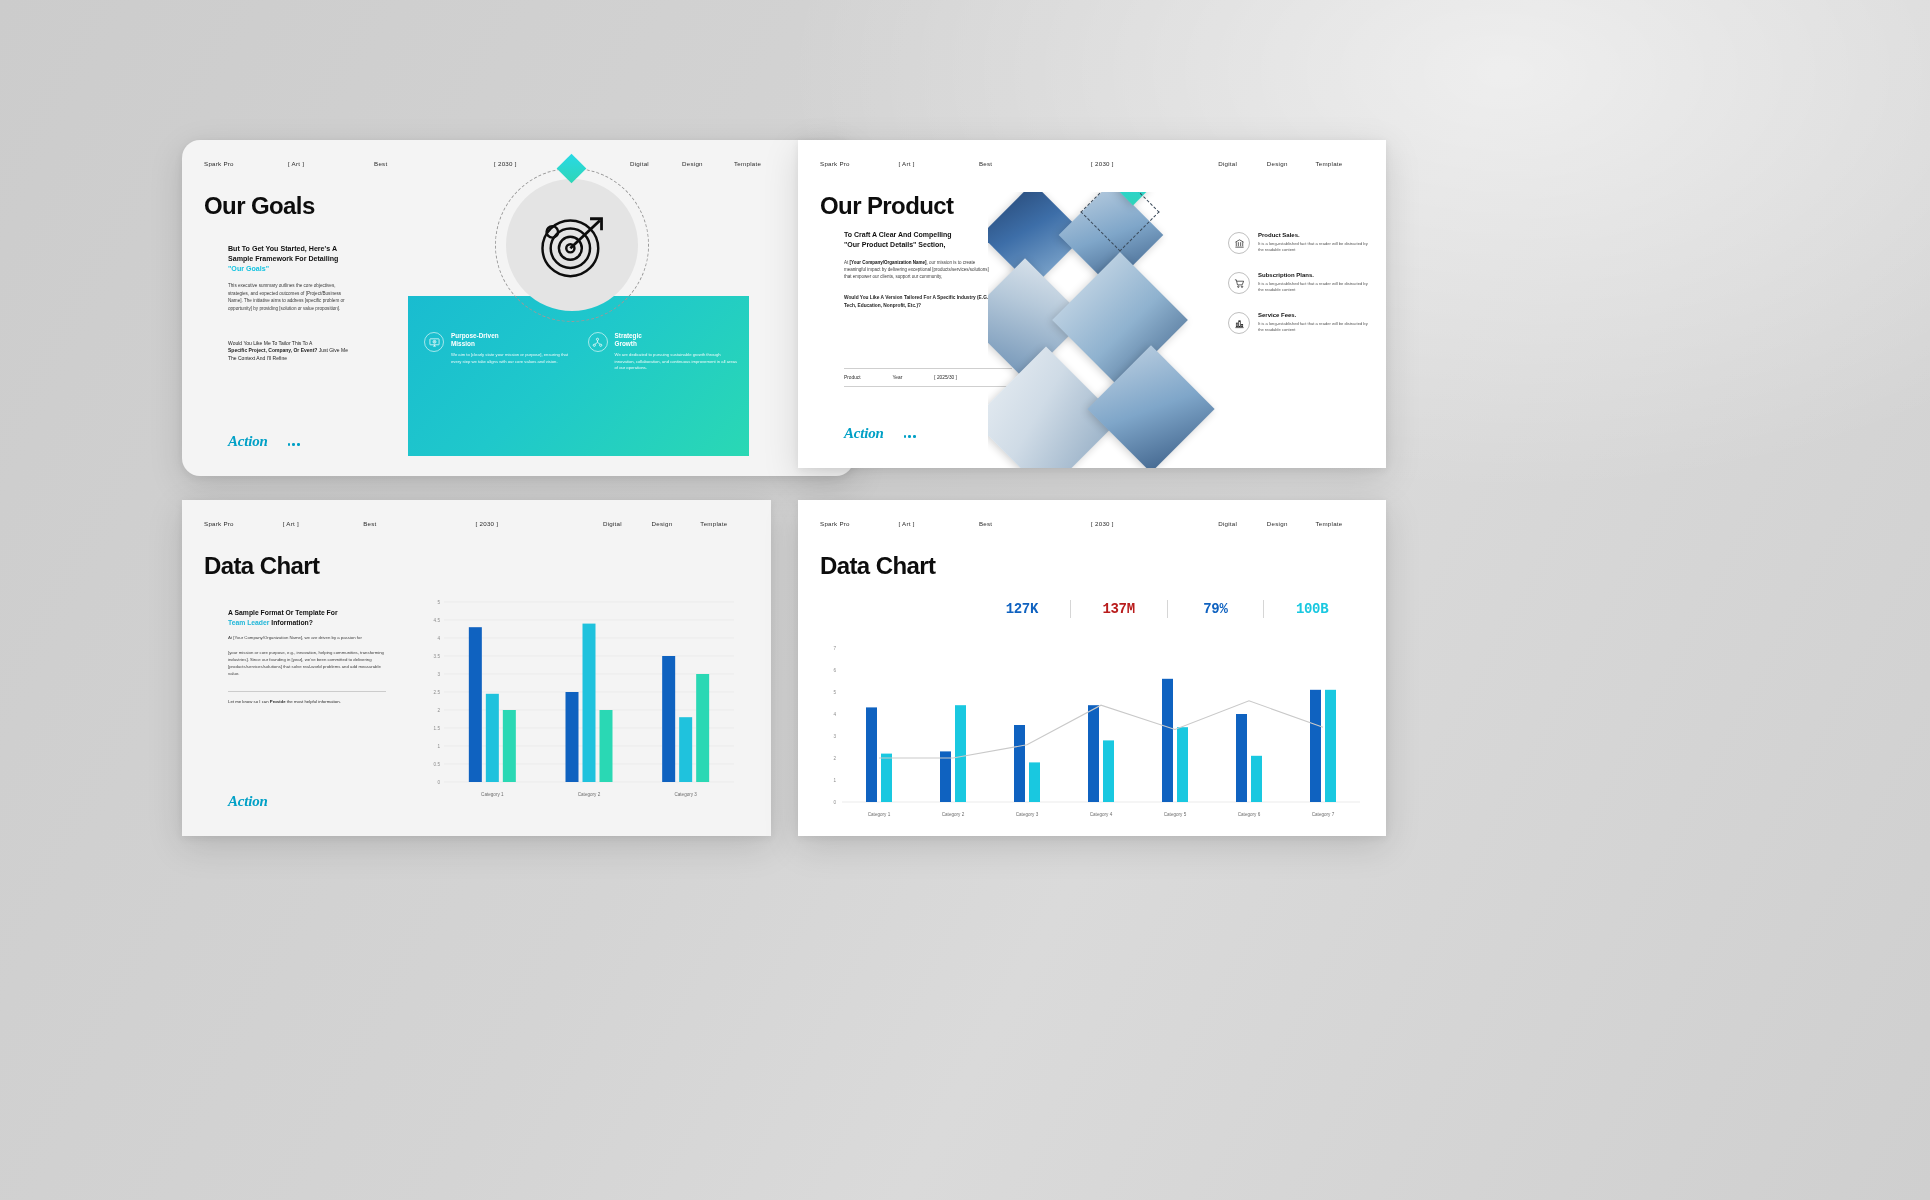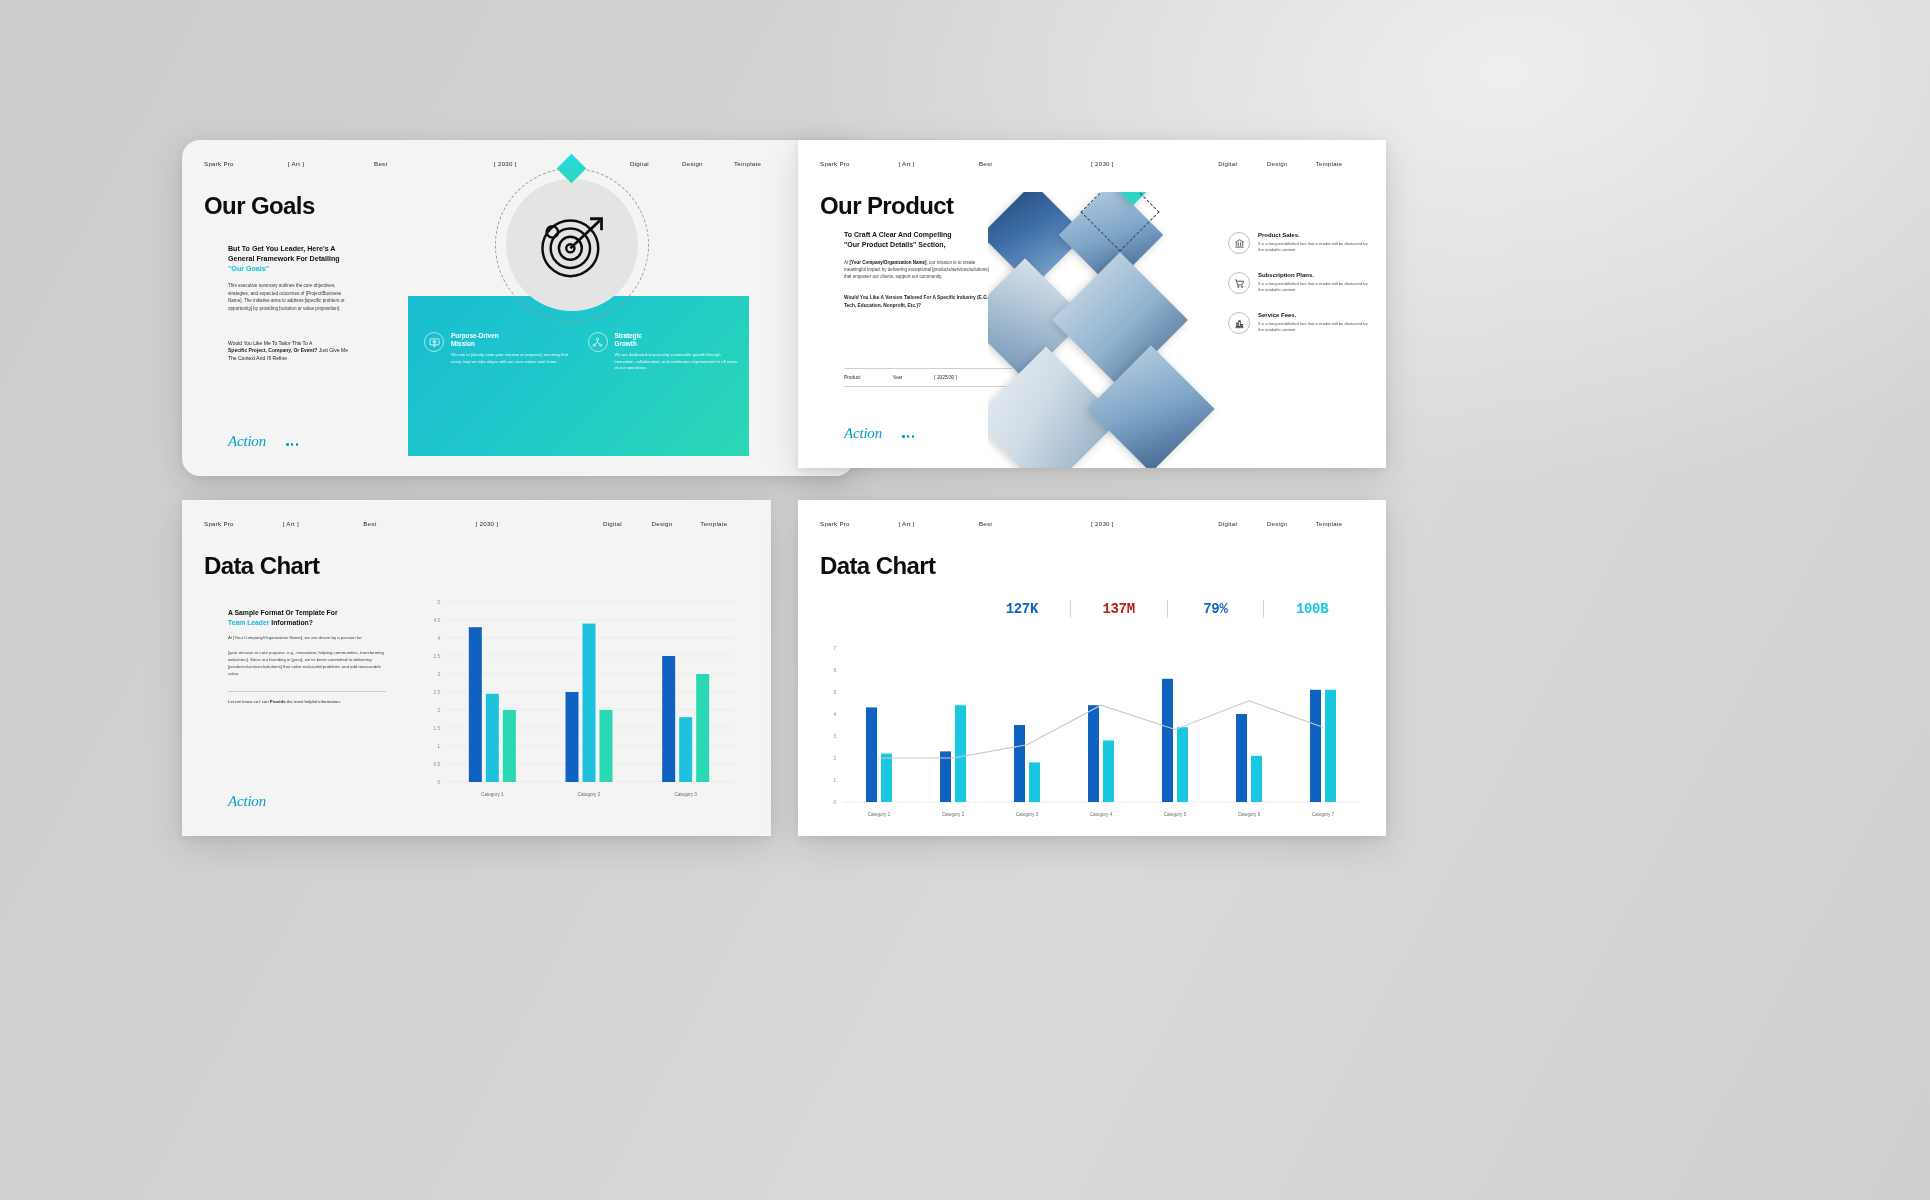--- a/index.html
+++ b/index.html
@@ -62,21 +62,21 @@
     margin-top: 8px; font-size: 4.6px; line-height: 1.62; color: #3a3a3a;
   }
   .tailor {
     margin-top: 28px; font-size: 5px; line-height: 1.5; color: #1d1d1d;
   }
   .tailor b { font-weight: 700; }
 
   
   .action-logo {
     position: absolute; left: 46px; bottom: 26px;
-    display: flex; align-items: flex-end; gap: 20px;
+    display: flex; align-items: flex-end; gap: 20px; font-weight: bold;
   }
   .action-word {
     font-family: "Liberation Serif", serif;
     font-style: italic; font-size: 15px; color: #00a0c6; letter-spacing: -0.2px;
   }
   .action-dots { display: flex; gap: 2.2px; padding-bottom: 4px; }
   .action-dots i { width: 2.6px; height: 2.6px; border-radius: 50%; background: #00a0c6; display:block; }
 
   
   .teal-panel {
@@ -192,22 +192,22 @@
     <span class="n3">[ 2030 ]</span>
     <span class="n4">Digital</span>
     <span class="n5">Design</span>
     <span class="n6">Template</span>
   </div>
 
   <div class="slide-title">Our Goals</div>
 
   <div class="txt-col" style="top:104px">
     <div class="lede">
-      <div>But To Get You Leader, Here's A</div>
-      <div>General Framework For Detailing</div>
+      <div>But To Get You Started, Here's A</div>
+      <div>Sample Framework For Detailing</div>
       <div class="accent">"Our Goals"</div>
     </div>
     <div class="para">This executive summary outlines the core objectives, strategies, and expected outcomes of [Project/Business Name]. The initiative aims to address [specific problem or opportunity] by providing [solution or value proposition].</div>
     <div class="tailor">
       <span>Would You Like Me To Tailor This To A</span><br>
       <b>Specific Project, Company, Or Event?</b><span> Just Give Me The Context And I'll Refine</span>
     </div>
   </div>
 
   <div class="action-logo">

